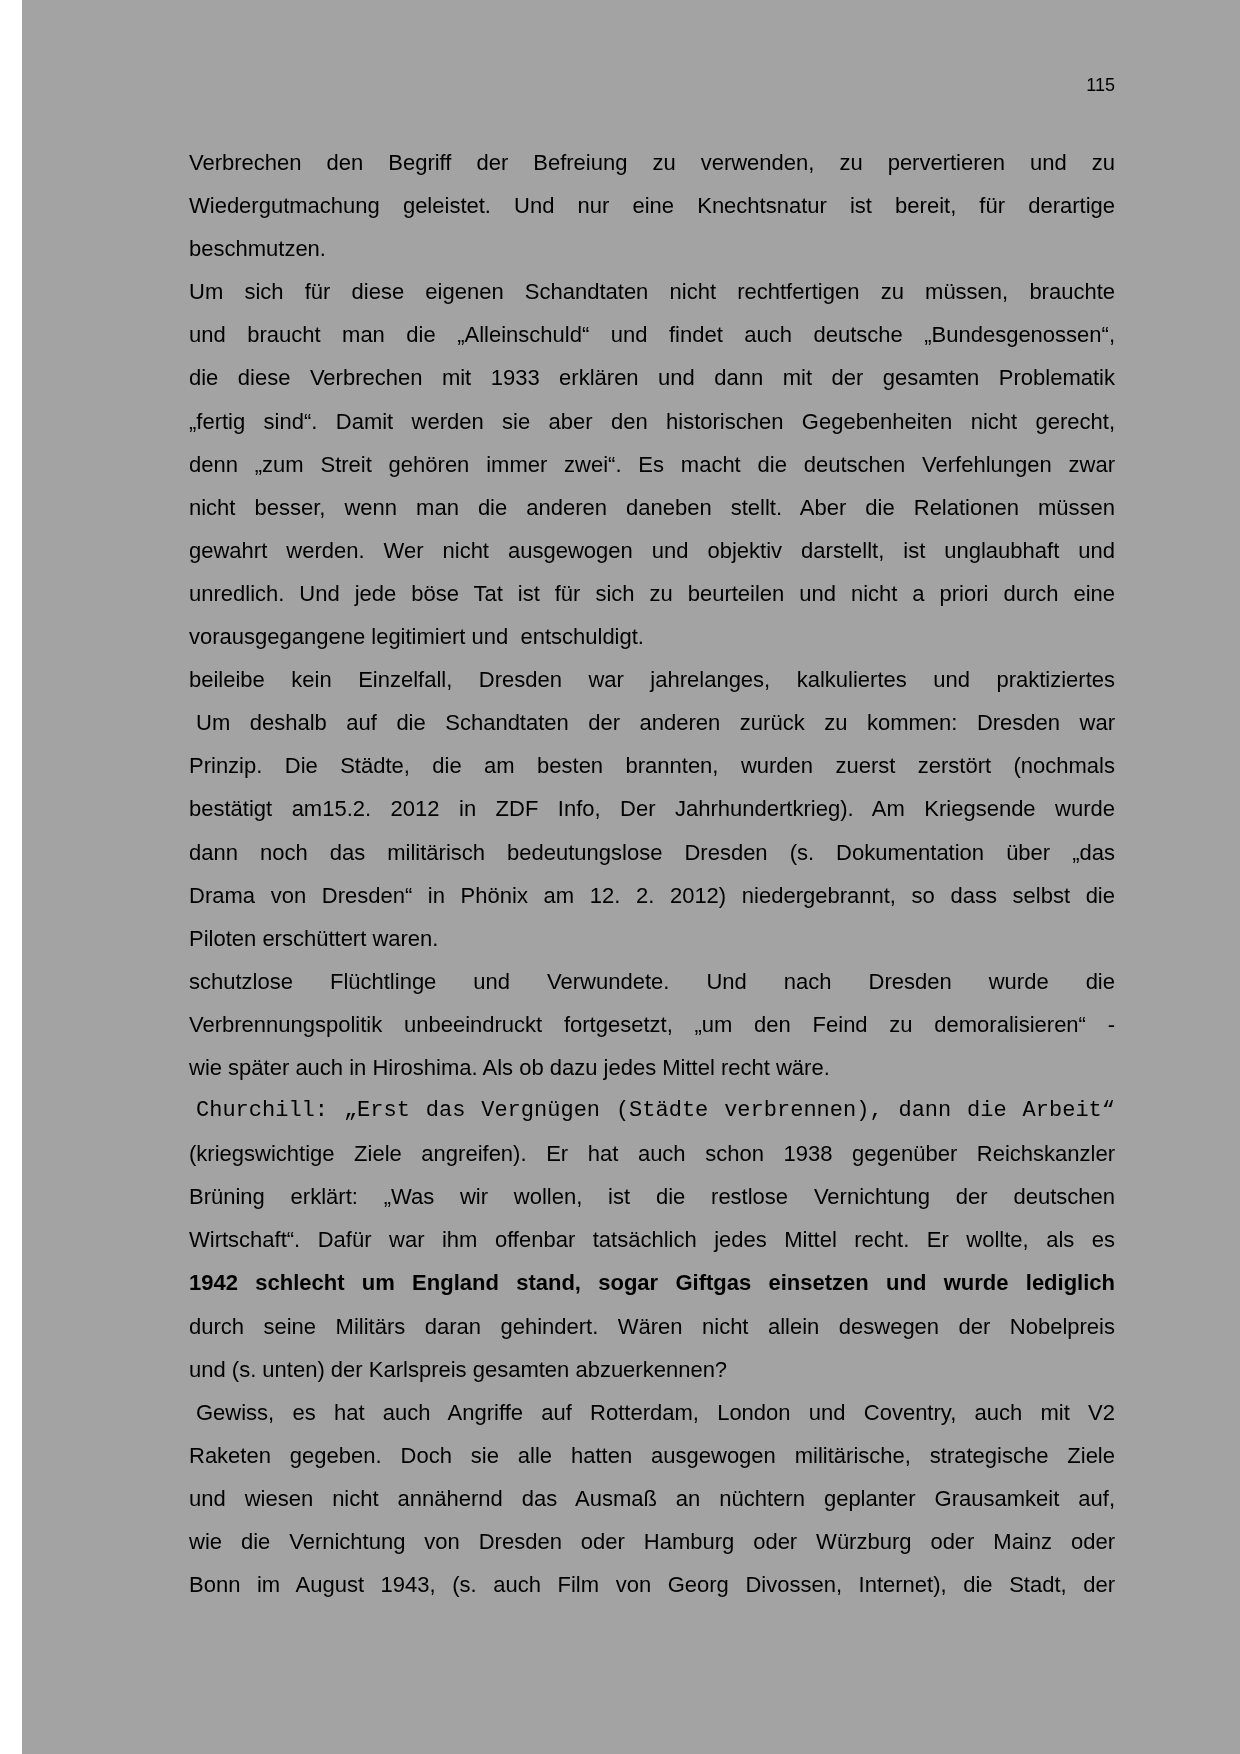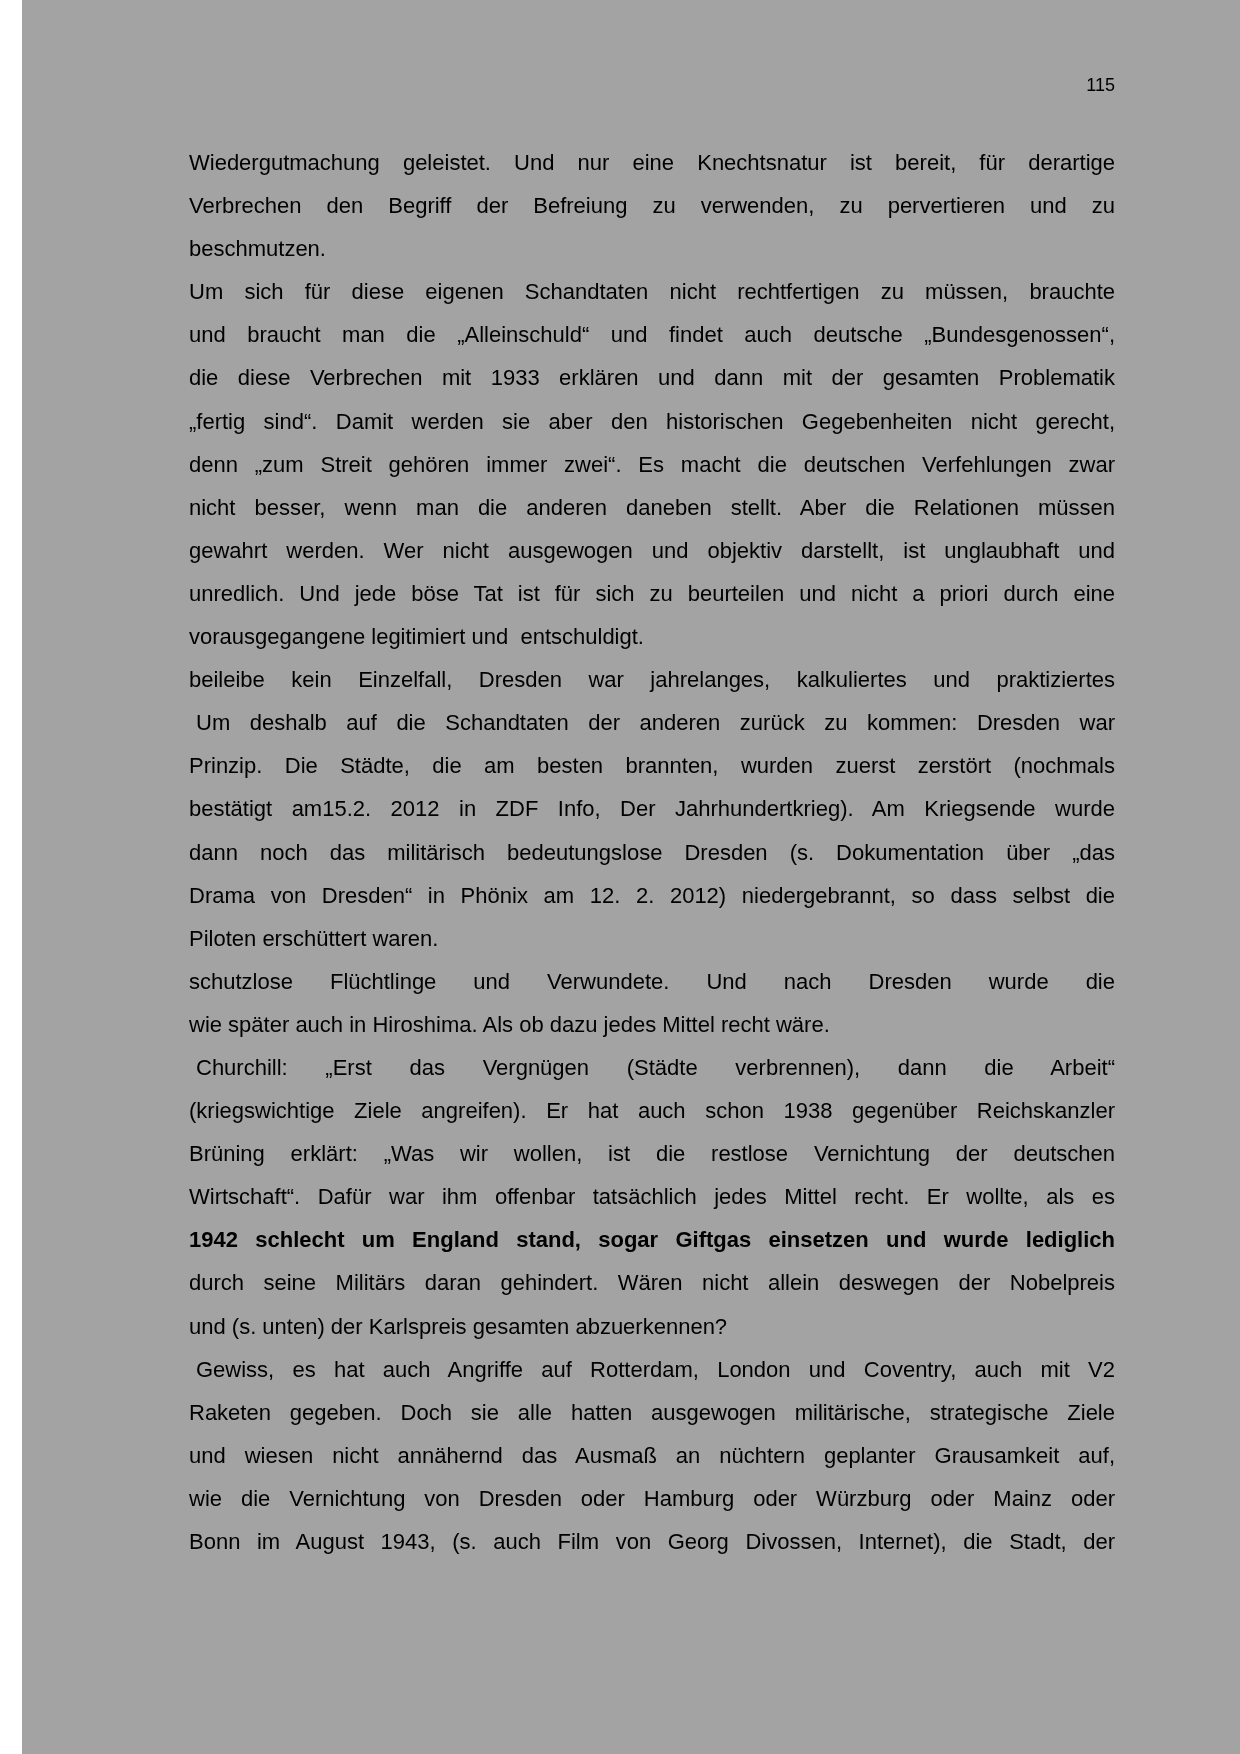--- a/index.html
+++ b/index.html
@@ -21,22 +21,22 @@
 </style>
 </head>
 <body>
 
 <div class="page">
   <div class="page-number">115</div>
 
   <div class="body-text">
 
     <div>
+      <span class="line" style="white-space: normal;">Verbrechen den Begriff der Befreiung zu verwenden, zu pervertieren und zu</span>
       <span class="line" style="white-space: normal;">Wiedergutmachung geleistet. Und nur eine Knechtsnatur ist bereit, für derartige</span>
-      <span class="line" style="white-space: normal;">Verbrechen den Begriff der Befreiung zu verwenden, zu pervertieren und zu</span>
       <span class="line last">beschmutzen.</span>
     </div>
 
     <div>
       <span class="line" style="white-space: normal;">Um sich für diese eigenen Schandtaten  nicht rechtfertigen zu müssen, brauchte</span>
       <span class="line" style="white-space: normal;">und braucht man die „Alleinschuld“ und findet auch deutsche „Bundesgenossen“,</span>
       <span class="line" style="white-space: normal;">die diese Verbrechen mit 1933 erklären und dann mit der gesamten Problematik</span>
       <span class="line" style="white-space: normal;">„fertig sind“. Damit werden sie aber den historischen Gegebenheiten nicht gerecht,</span>
       <span class="line" style="white-space: normal;">denn „zum Streit gehören immer zwei“. Es macht die deutschen Verfehlungen zwar</span>
       <span class="line" style="white-space: normal;">nicht besser, wenn man die anderen daneben stellt. Aber die Relationen müssen</span>
@@ -50,25 +50,26 @@
       <span class="line indent" style="white-space: normal;">Um deshalb auf die Schandtaten der anderen zurück zu kommen: Dresden war</span>
       <span class="line" style="white-space: normal;">Prinzip. Die Städte, die am besten brannten, wurden zuerst zerstört (nochmals</span>
       <span class="line" style="white-space: normal;">bestätigt am15.2. 2012 in ZDF Info, Der Jahrhundertkrieg). Am Kriegsende wurde</span>
       <span class="line" style="white-space: normal;">dann noch das militärisch bedeutungslose Dresden (s. Dokumentation über „das</span>
       <span class="line" style="white-space: normal;">Drama von Dresden“ in Phönix am  12. 2. 2012)  niedergebrannt, so dass selbst die</span>
       <span class="line last">Piloten erschüttert waren.</span>
     </div>
 
     <div>
       <span class="line" style="white-space: normal;">schutzlose Flüchtlinge und Verwundete. Und nach Dresden wurde die</span>
+      <span class="line" style="white-space: normal;">Verbrennungspolitik unbeeindruckt  fortgesetzt, „um den Feind zu demoralisieren“ -</span>
       <span class="line last">wie später auch in Hiroshima. Als ob dazu jedes Mittel recht wäre.</span>
     </div>
 
     <div>
-      <span class="line indent" style="white-space: normal;">Churchill: „Erst das Vergnügen (Städte verbrennen), dann die Arbeit“</span>
+      <span class="line indent" style="white-space: normal; font-family: Liberation Mono, monospace;">Churchill: „Erst das Vergnügen (Städte verbrennen), dann die Arbeit“</span>
       <span class="line" style="white-space: normal;">(kriegswichtige Ziele angreifen). Er hat auch schon 1938 gegenüber Reichskanzler</span>
       <span class="line" style="white-space: normal;">Brüning erklärt: „Was wir wollen, ist die restlose Vernichtung der deutschen</span>
       <span class="line" style="white-space: normal;">Wirtschaft“. Dafür war ihm offenbar tatsächlich jedes Mittel recht. Er wollte, als es</span>
       <span class="line" style="white-space: normal; font-weight: bold;">1942 schlecht um England stand, sogar Giftgas einsetzen und wurde lediglich</span>
       <span class="line" style="white-space: normal;">durch seine Militärs daran gehindert. Wären nicht allein deswegen der Nobelpreis</span>
       <span class="line last">und (s. unten) der Karlspreis gesamten abzuerkennen?</span>
     </div>
 
     <div>
       <span class="line indent" style="white-space: normal;">Gewiss, es hat auch Angriffe auf Rotterdam, London und  Coventry, auch mit V2</span>

